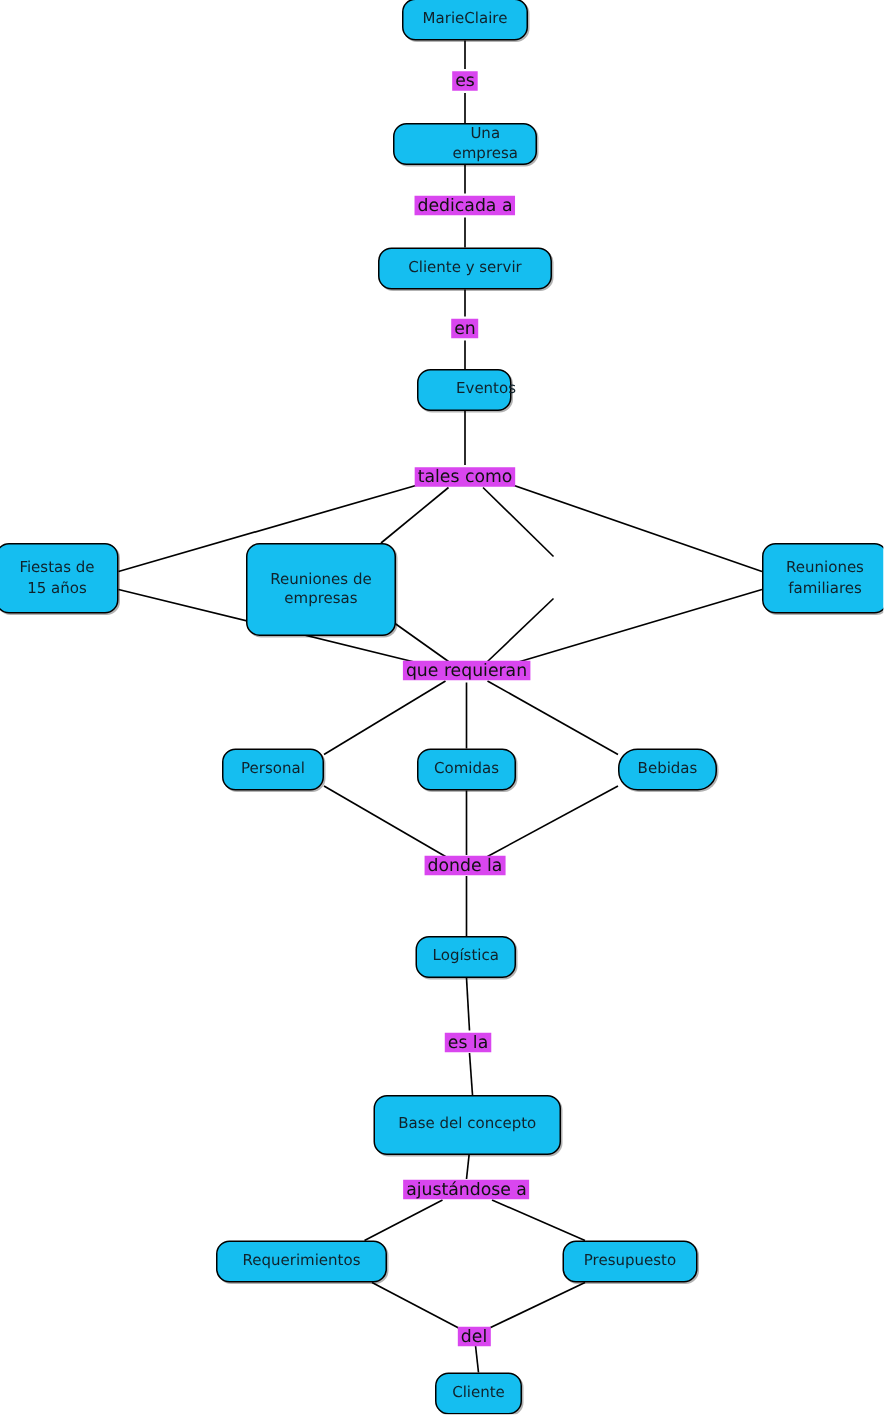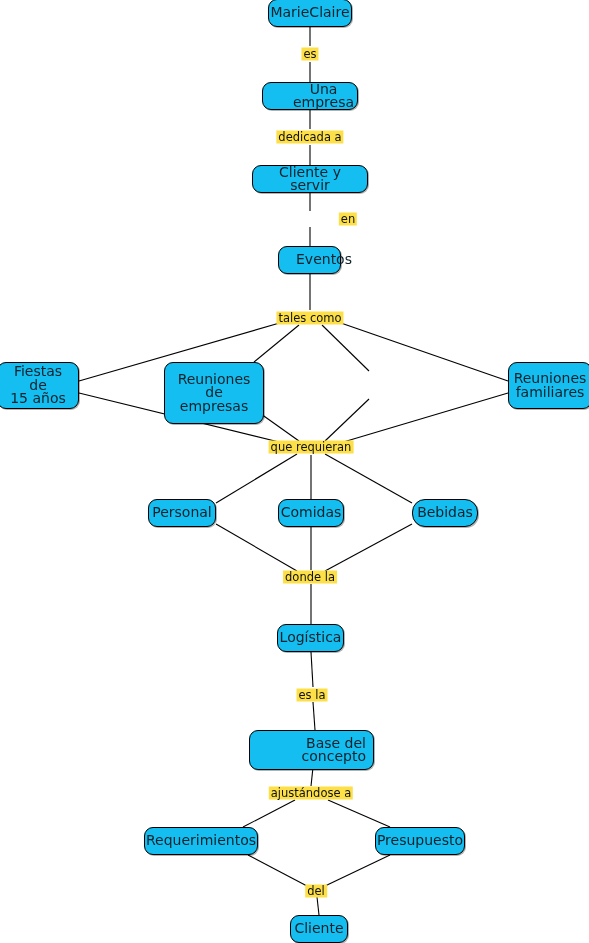--- a/index.html
+++ b/index.html
@@ -22,38 +22,38 @@
     width: 589px;
     height: 943px;
   }
   .node {
     position: absolute;
     box-sizing: border-box;
     background: #15BEF0;
     border: 1.2px solid #000000;
     border-radius: 9px;
     color: #10222b;
-    font-size: 14px;
+    font-size: 10px;
     line-height: 13.5px;
     text-align: center;
     display: flex;
     align-items: center;
     justify-content: center;
     padding: 0 7px;
     z-index: 3;
     box-shadow: 1px 1px 0 rgba(0,0,0,0.30);
     white-space: pre-line;
   }
   .link-label {
     position: absolute;
     color: #111111;
     font-size: 11.5px;
     line-height: 13px;
     text-align: center;
-    background: #fde047;
+    background: #d946ef;
     padding: 0 2px;
     z-index: 4;
     white-space: nowrap;
     transform: translate(-50%, -50%);
   }
 </style>
 </head>
 <body>
 
 <div id="canvas">
@@ -102,20 +102,20 @@
     <div class="node" style="left: 148px; top: 499px; width: 68px; height: 28px;">Personal</div>
     <div class="node" style="left: 278px; top: 499px; width: 66px; height: 28px;">Comidas</div>
     <div class="node" style="left: 412px; top: 499px; width: 66px; height: 28px; border-radius: 13px;">Bebidas</div>
     <div class="node" style="left: 277px; top: 624px; width: 67px; height: 28px;">Logística</div>
     <div class="node" style="left: 249px; top: 730px; width: 125px; height: 40px; text-align: right;">Base del concepto</div>
     <div class="node" style="left: 144px; top: 827px; width: 114px; height: 28px;">Requerimientos</div>
     <div class="node" style="left: 375px; top: 827px; width: 90px; height: 28px;">Presupuesto</div>
     <div class="node" style="left: 290px; top: 915px; width: 58px; height: 28px;">Cliente</div>
     <div class="link-label" style="left: 310px; top: 54px;">es</div>
     <div class="link-label" style="left: 310px; top: 137px;">dedicada a</div>
-    <div class="link-label" style="left: 310px; top: 219px; margin-left: 38px;">en</div>
+    <div class="link-label" style="left: 310px; top: 219px;">en</div>
     <div class="link-label" style="left: 310px; top: 318px;">tales como</div>
     <div class="link-label" style="left: 311px; top: 447px;">que requieran</div>
     <div class="link-label" style="left: 310px; top: 577px;">donde la</div>
     <div class="link-label" style="left: 312px; top: 695px;">es la</div>
     <div class="link-label" style="left: 311px; top: 793px;">ajustándose a</div>
     <div class="link-label" style="left: 316px; top: 891px;">del</div>
   </div>
 
 </body></html>

